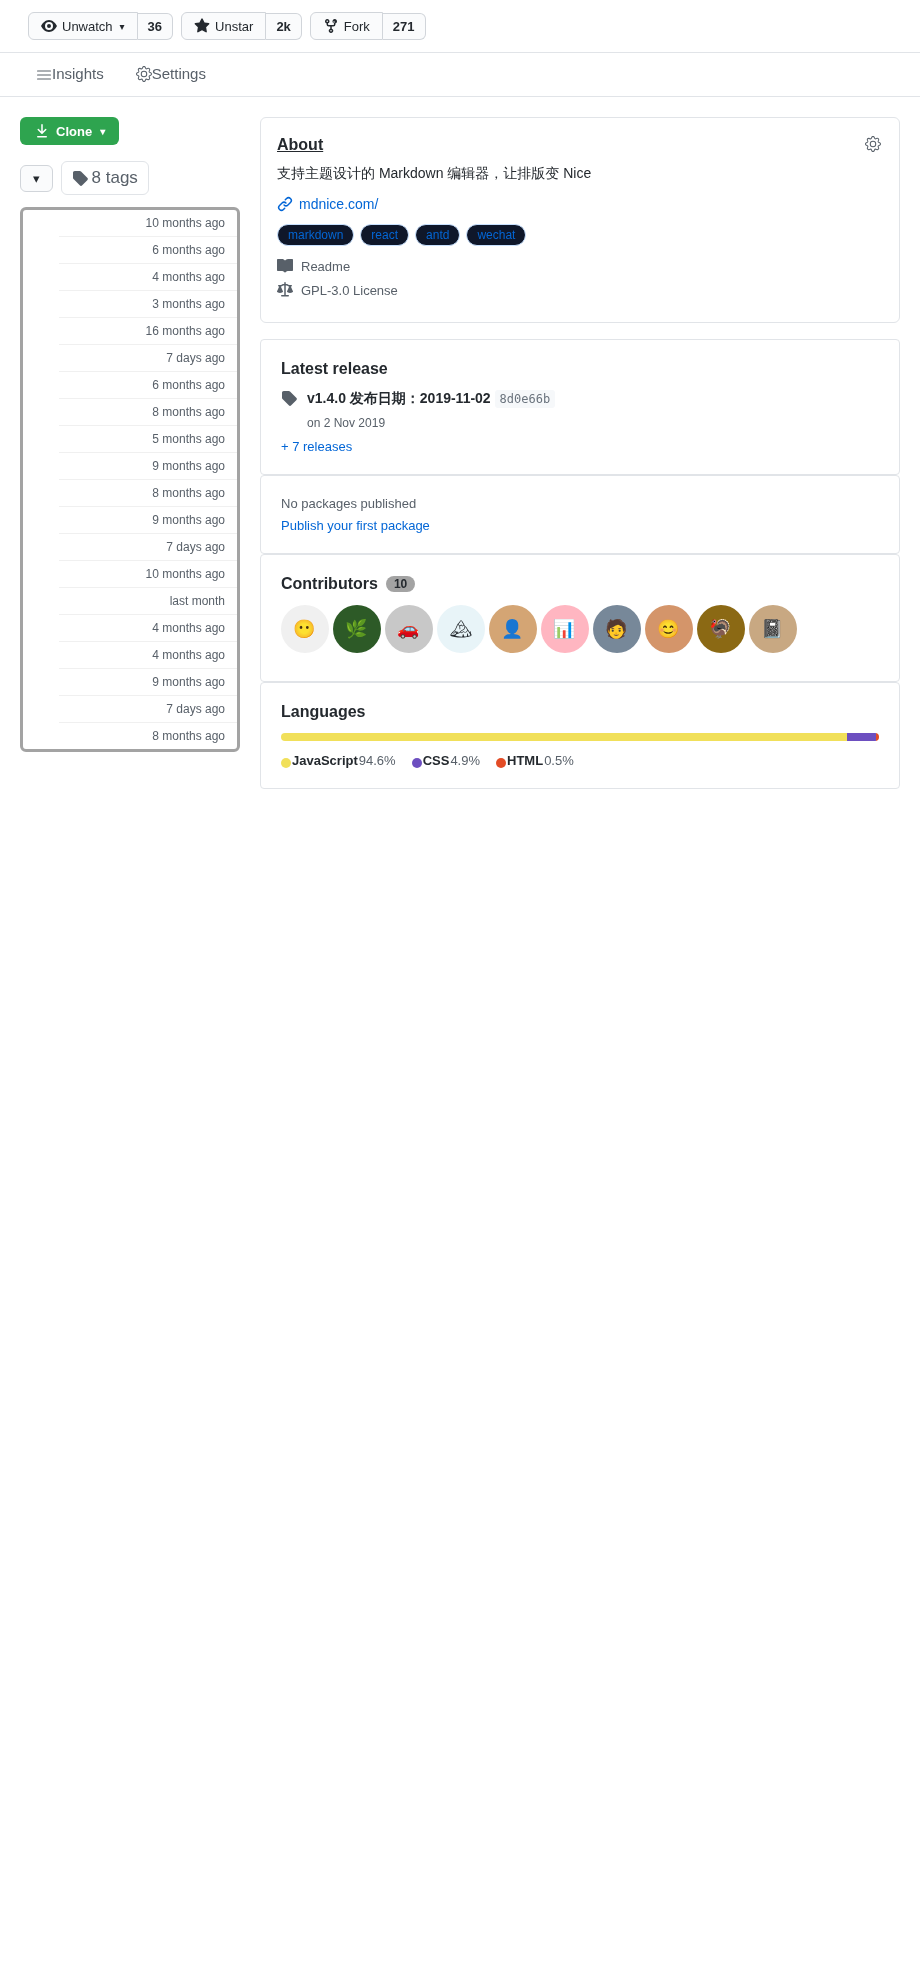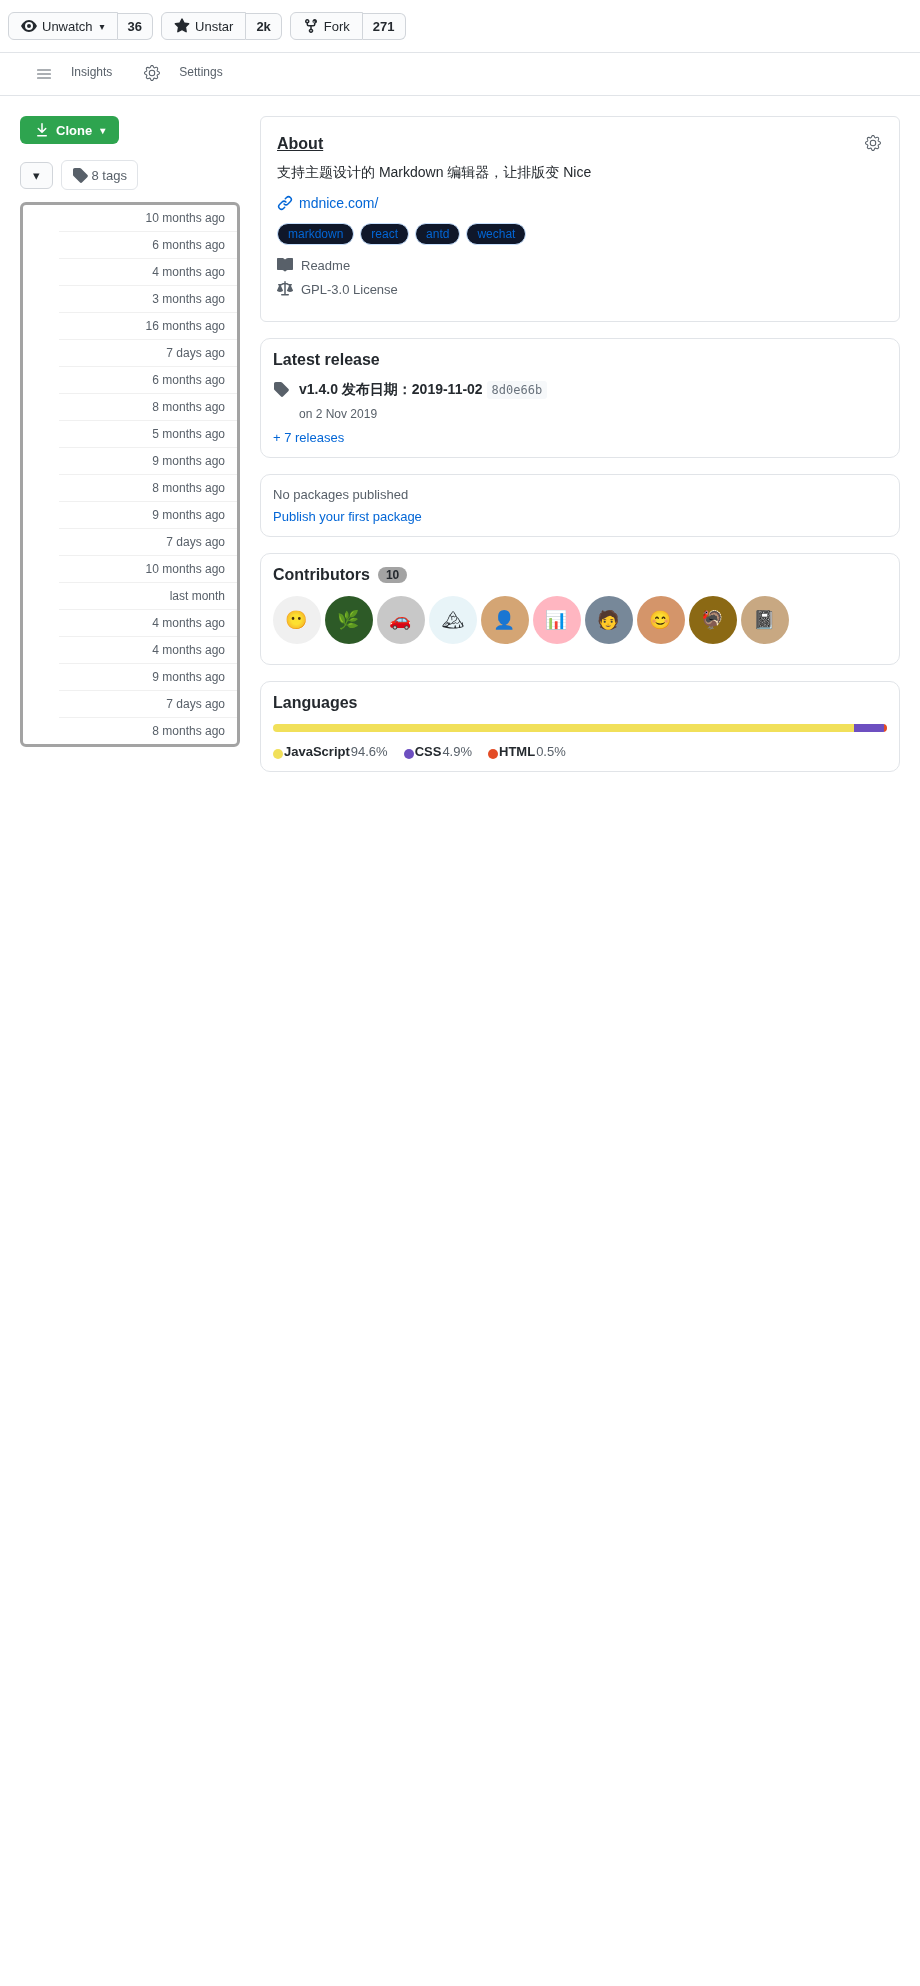--- a/index.html
+++ b/index.html
@@ -8,21 +8,21 @@
       font-size: 14px;
       color: #24292e;
       background: #fff;
       width: 920px;
     }
 
     
     .top-bar {
       display: flex;
       align-items: center;
-      padding: 12px 8px;
+      padding: 12px 28px;
       gap: 8px;
       border-bottom: 1px solid #e1e4e8;
     }
     .btn-group {
       display: flex;
       align-items: center;
       gap: 0;
     }
     .btn {
       display: inline-flex;
@@ -54,23 +54,24 @@
     
     .nav-tabs {
       display: flex;
       align-items: center;
       padding: 0 20px;
       border-bottom: 1px solid #e1e4e8;
       gap: 0;
     }
     .nav-tab {
       display: flex;
-      gap: 19px;
+      align-items: center;
+      gap: 0;
       padding: 12px 16px;
-      font-size: 12px;
+      font-size: 15px;
       color: #586069;
       cursor: pointer;
       border-bottom: 2px solid transparent;
       text-decoration: none;
     }
 
     
     .main-layout {
       display: flex;
       padding: 20px;
@@ -98,21 +99,21 @@
       border-radius: 6px;
       font-size: 13px;
       font-weight: 600;
       border: none;
       cursor: pointer;
     }
     .branch-tags {
       display: flex;
       align-items: center;
       gap: 4px;
-      font-size: 13px;
+      font-size: 17px;
       color: #586069;
       padding: 6px 10px;
       border: 1px solid #e1e4e8;
       border-radius: 6px;
       cursor: pointer;
     }
 
     .file-list {
       border: 3px solid #a3a3a3;
       border-radius: 6px;
@@ -194,23 +195,22 @@
       align-items: center;
       gap: 8px;
       color: #586069;
       font-size: 13px;
       margin-bottom: 8px;
     }
 
     
     .section {
       border: 1px solid #e1e4e8;
-      border-radius: 10px;
-      padding: 12px;
-      margin-bottom: 16px;
+      border-radius: 4px;
+      padding: 20px;
     }
     .section-title {
       font-size: 16px;
       font-weight: 600;
       color: #24292e;
       margin-bottom: 12px;
     }
 
     
     .release-info {

